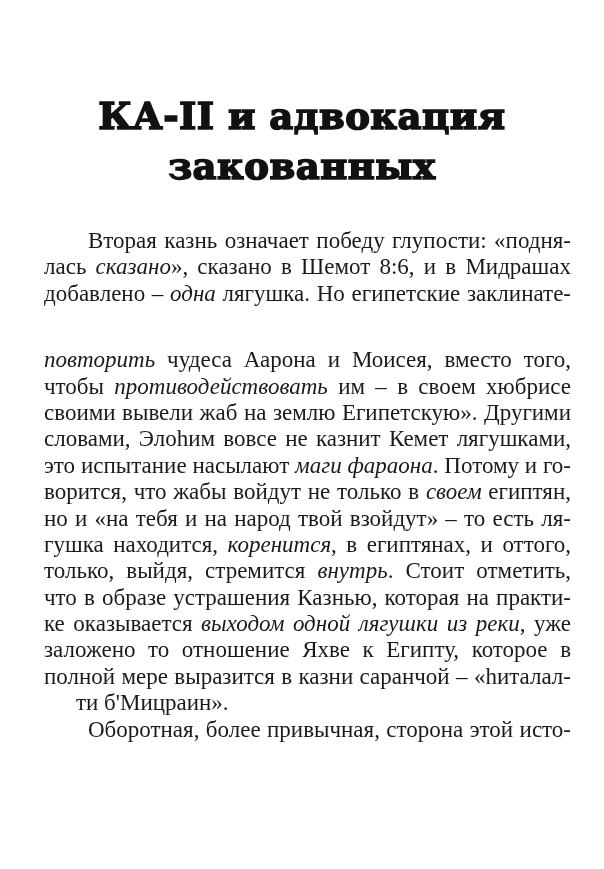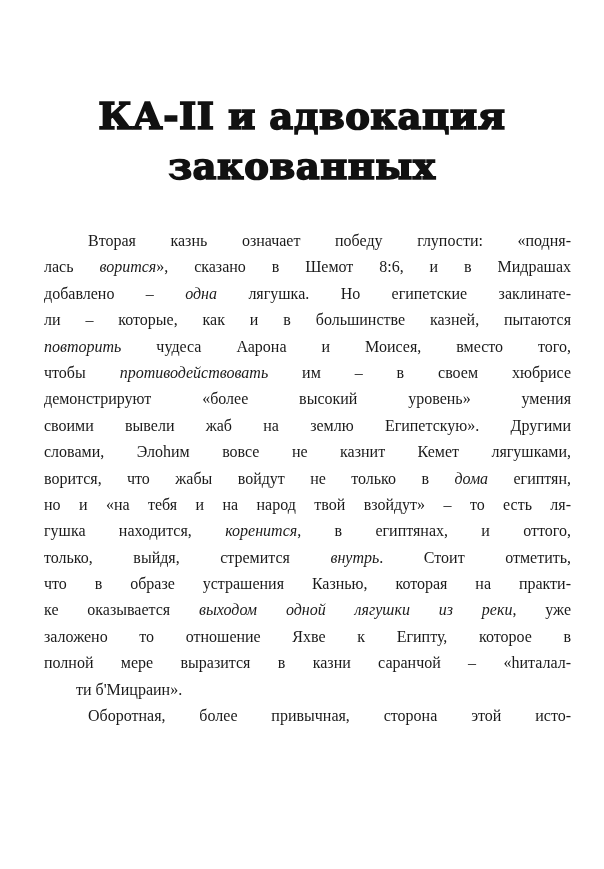--- a/index.html
+++ b/index.html
@@ -12,21 +12,21 @@
     font-weight: bold;
     font-size: 37px;
     line-height: 50px;
     color: #111111;
     letter-spacing: 0.5px;
     -webkit-text-stroke: 1.6px #111111;
   }
   .body-text {
     position: absolute; left: 44px; width: 527px; top: 211px;
     font-family: "Liberation Serif", serif;
-    font-size: 16px;
+    font-size: 23px;
     color: #1a1a1a;
   }
   .line {
     display: block;
     height: 26.4px;
     line-height: 26.4px;
     text-align: justify;
     text-align-last: justify;
     white-space: nowrap;
   }
@@ -42,45 +42,42 @@
 <div class="page">
   <div class="title">
     <div>КА-II и адвокация</div>
     <div>закованных</div>
   </div>
   <div class="body-text" id="body-text">
       <div class="line indent">
         <span class="inner" style="white-space: normal;"><span>Вторая казнь означает победу глупости: «подня-</span></span>
       </div>
       <div class="line">
-        <span class="inner" style="white-space: normal;"><span>лась </span><em>ворится</em><span>», сказано в Шемот 8:6, и в Мидрашах</span></span>
+        <span class="inner" style="white-space: normal;"><span>лась </span><em>сказано</em><span>», сказано в Шемот 8:6, и в Мидрашах</span></span>
       </div>
       <div class="line">
         <span class="inner" style="white-space: normal;"><span>добавлено – </span><em>одна</em><span> лягушка. Но египетские заклинате-</span></span>
       </div>
       <div class="line">
-        <span class="inner" style="white-space: normal;"><span>ли – которые, как и в большинстве казней, пытаются</span></span>
-      </div>
-      <div class="line">
-        <span class="inner" style="white-space: normal;"><em>повторить</em><span> чудеса Аарона и Моисея, вместо того,</span></span>
+        <span class="inner" style="white-space: normal; margin-top: 40px;"><em>повторить</em><span> чудеса Аарона и Моисея, вместо того,</span></span>
       </div>
       <div class="line">
         <span class="inner" style="white-space: normal;"><span>чтобы </span><em>противодействовать</em><span> им – в своем хюбрисе</span></span>
-      </div>
-      <div class="line">
-        <span class="inner" style="white-space: normal;"><span>демонстрируют «более высокий уровень» умения</span></span>
       </div>
       <div class="line">
         <span class="inner" style="white-space: normal;"><span>своими вывели жаб на землю Египетскую». Другими</span></span>
       </div>
       <div class="line">
         <span class="inner" style="white-space: normal;"><span>словами, Элоһим вовсе не казнит Кемет лягушками,</span></span>
       </div>
       <div class="line">
-        <span class="inner" style="white-space: normal;"><span>ворится, что жабы войдут не только в </span><em>дома</em><span> египтян,</span></span>
+        <span class="inner" style="white-space: normal;"><span>это испытание насылают </span><em>маги фараона</em><span>. Потому и го-</span></span>
+      </div>
+      <div class="line">
+        <span class="inner" style="white-space: normal;"><span>ворится, что жабы войдут не только в </span><em>своем</em><span> египтян,</span></span>
       </div>
       <div class="line">
         <span class="inner" style="white-space: normal;"><span>но и «на тебя и на народ твой взойдут» – то есть ля-</span></span>
       </div>
       <div class="line">
         <span class="inner" style="white-space: normal;"><span>гушка находится, </span><em>коренится</em><span>, в египтянах, и оттого,</span></span>
       </div>
       <div class="line">
         <span class="inner" style="white-space: normal;"><span>только, выйдя, стремится </span><em>внутрь</em><span>. Стоит отметить,</span></span>
       </div>

